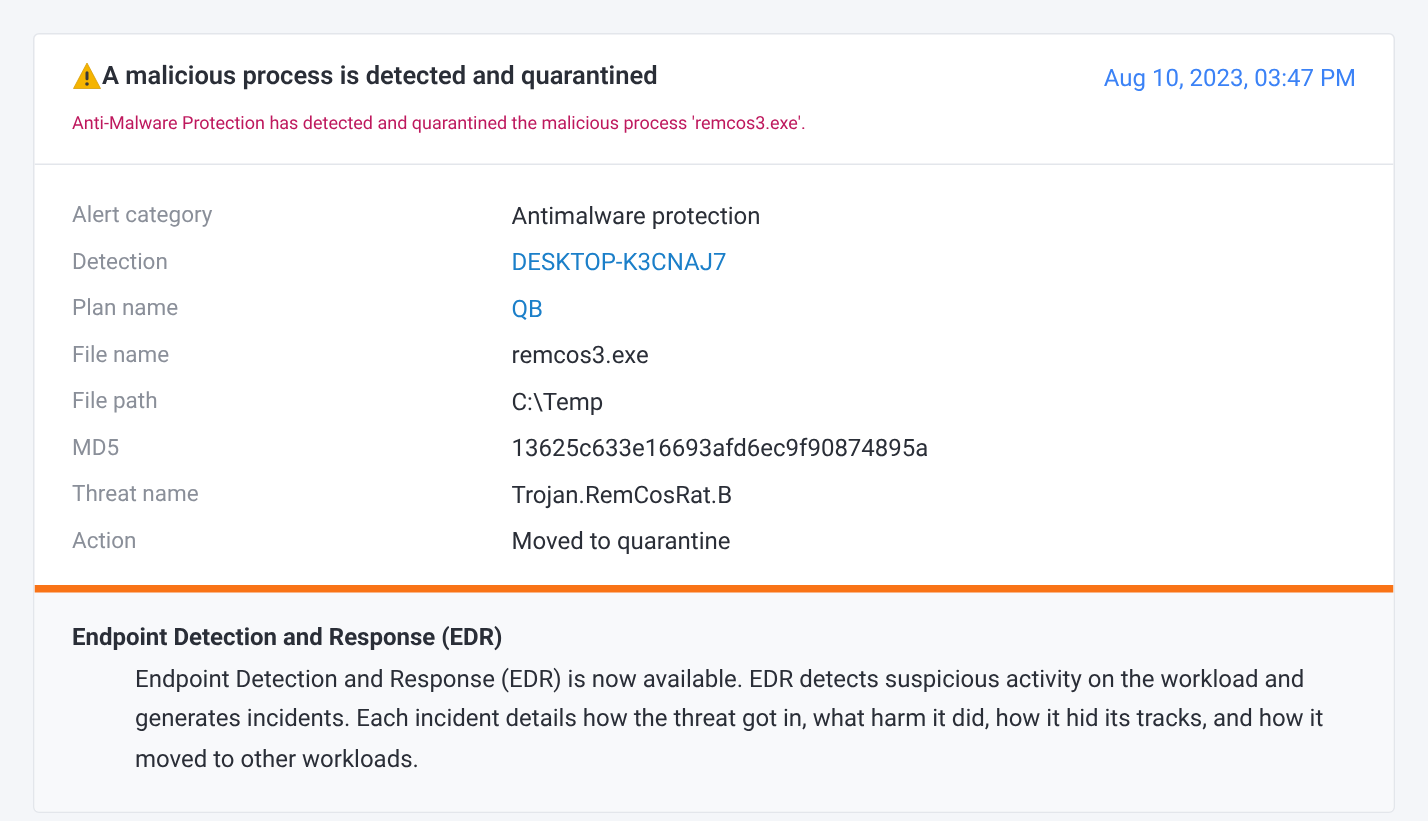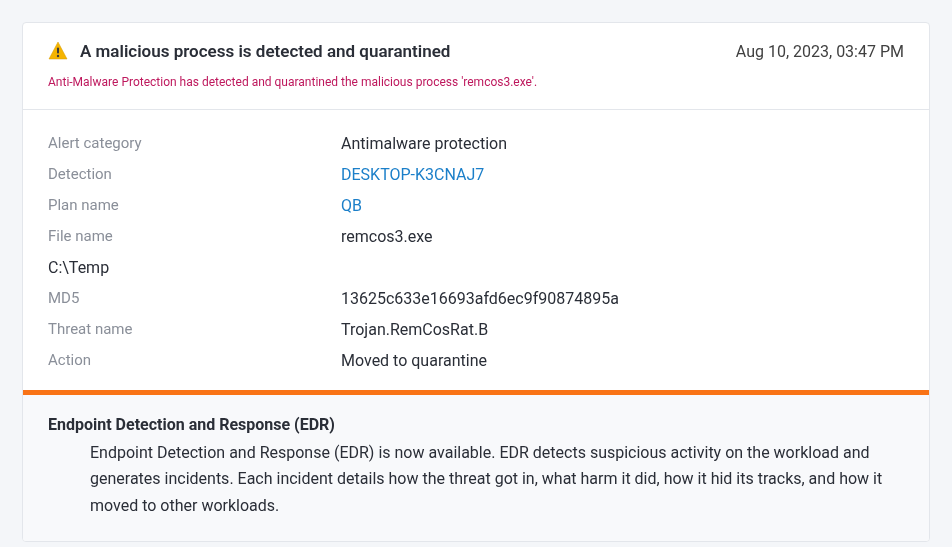--- a/index.html
+++ b/index.html
@@ -22,37 +22,36 @@
     }
     .header-top {
       display: flex;
       align-items: center;
       justify-content: space-between;
       margin-bottom: 12px;
     }
     .header-left {
       display: flex;
       align-items: center;
-      gap: 12px;
     }
     .warn-icon {
       width: 20px;
       height: 20px;
       display: inline-flex;
       align-items: center;
       justify-content: center;
       flex-shrink: 0;
     }
     .alert-title {
       font-weight: 600;
       font-size: 17px;
       color: #2a2e37;
     }
     .timestamp {
-      color: #404040;
+      color: #3b82f6;
       font-size: 16px;
     }
     .alert-desc {
       color: #be185d;
       font-size: 12px;
       line-height: 1.5;
     }
     .details {
       padding: 18px 25px 14px 25px;
     }
@@ -126,20 +125,21 @@
       </div>
       <div class="detail-row">
         <div class="detail-label">Plan name</div>
         <div class="detail-value link">QB</div>
       </div>
       <div class="detail-row">
         <div class="detail-label">File name</div>
         <div class="detail-value">remcos3.exe</div>
       </div>
       <div class="detail-row">
+        <div class="detail-label">File path</div>
         <div class="detail-value">C:\Temp</div>
       </div>
       <div class="detail-row">
         <div class="detail-label">MD5</div>
         <div class="detail-value">13625c633e16693afd6ec9f90874895a</div>
       </div>
       <div class="detail-row">
         <div class="detail-label">Threat name</div>
         <div class="detail-value">Trojan.RemCosRat.B</div>
       </div>

